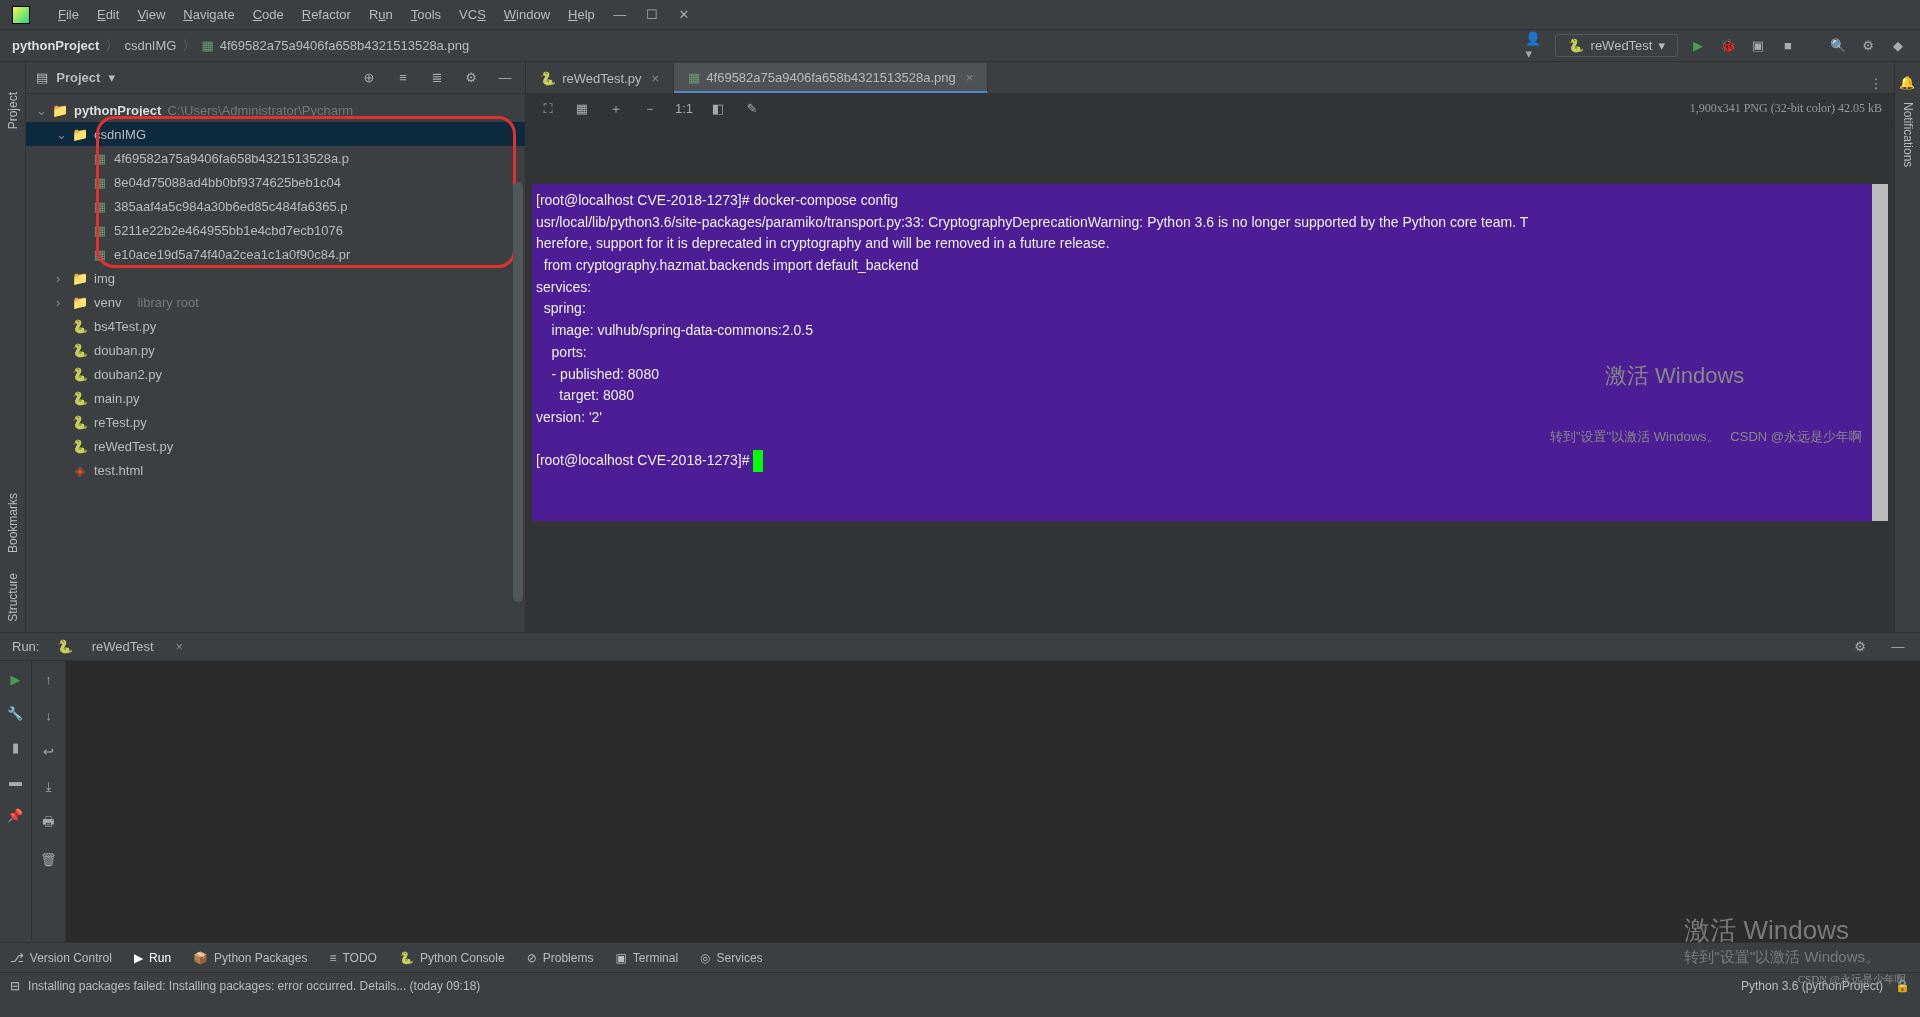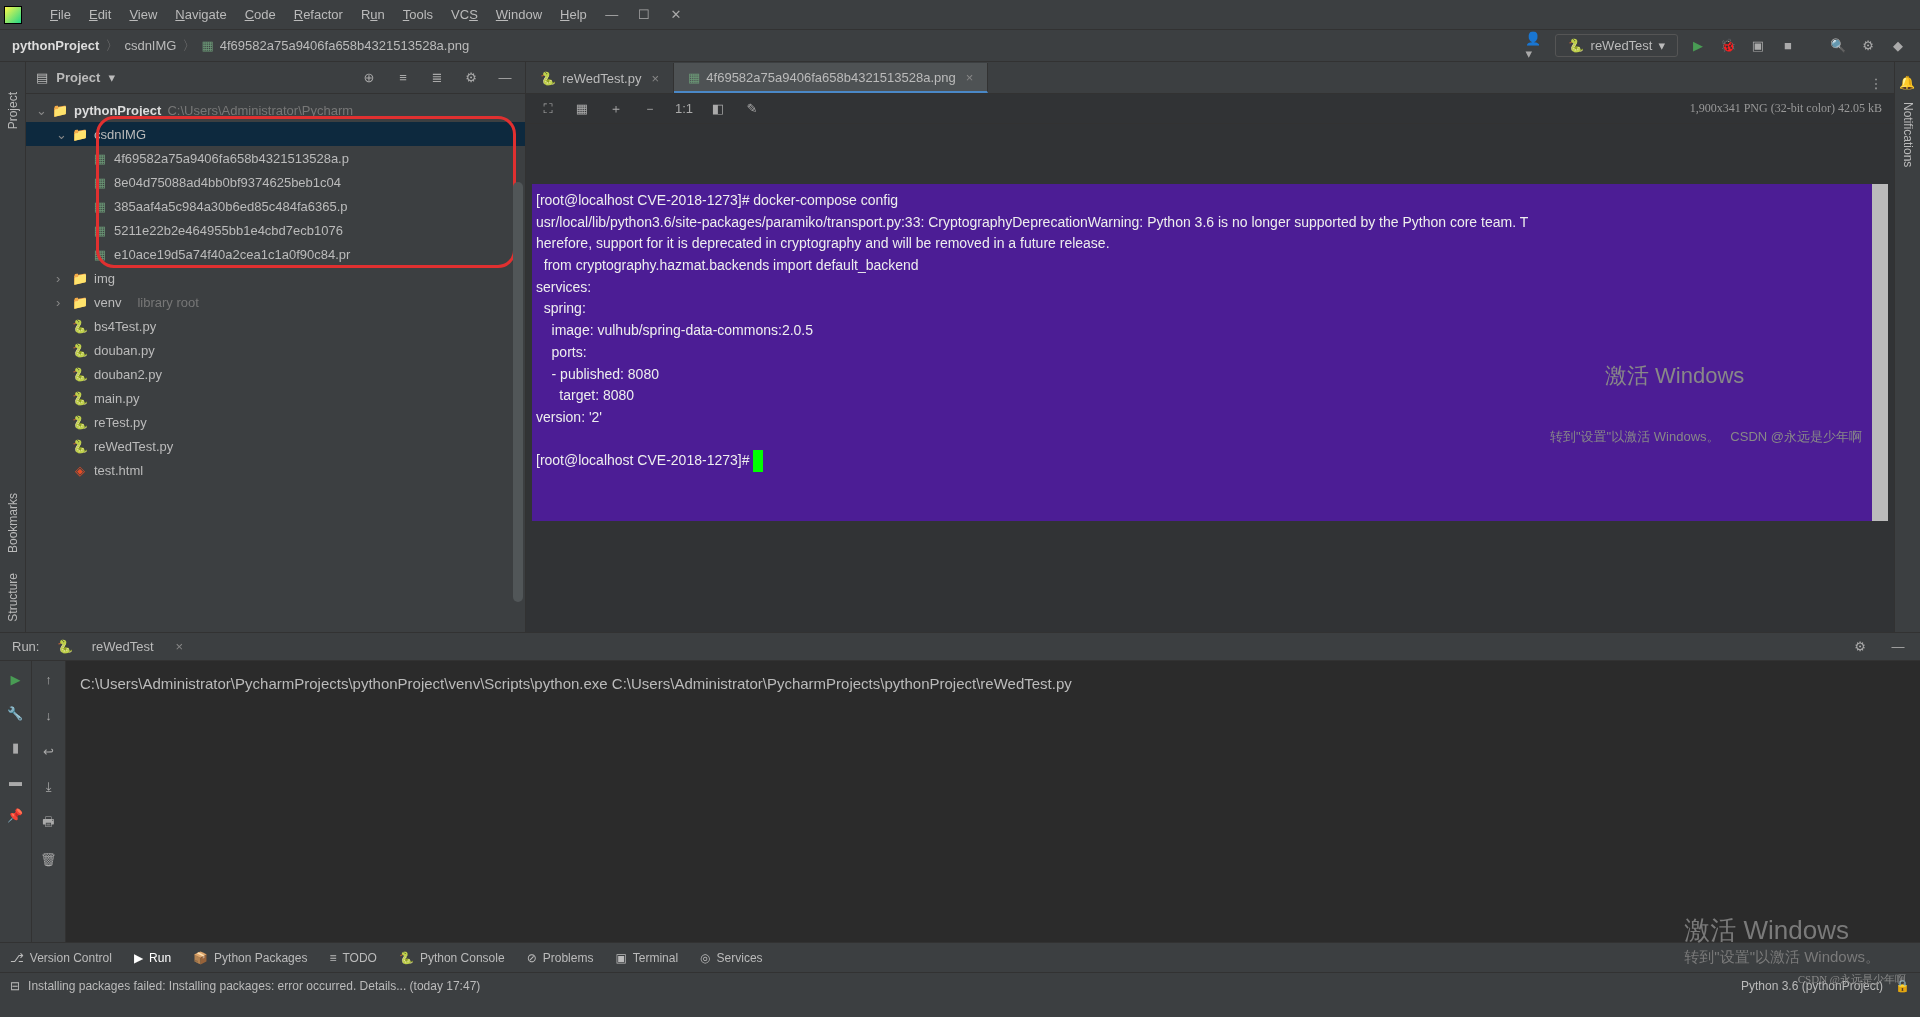--- a/index.html
+++ b/index.html
@@ -1,17 +1,17 @@
 <!DOCTYPE html>
 <html><head>
 <meta charset="utf-8">
 <style>
 * { margin: 0; padding: 0; box-sizing: border-box; font-family: "Segoe UI", sans-serif; }
 body { background: #3c3f41; color: #bbbbbb; font-size: 13px; width: 1920px; height: 1017px; overflow: hidden; position: relative; }
-.titlebar { height: 30px; background: #3c3f41; display: flex; align-items: center; padding: 0 4px; border-bottom: 1px solid #323232; }
+.titlebar { height: 30px; background: #3c3f41; display: flex; align-items: center; padding: 0 12px; border-bottom: 1px solid #323232; }
 .app-icon { width: 18px; height: 18px; background: linear-gradient(135deg, #fcf84a, #21d789); margin-right: 20px; border: 1px solid #000; }
 .menu-bar { display: flex; gap: 2px; }
 .menu-item { padding: 4px 8px; cursor: pointer; }
 .menu-item .mn { text-decoration: underline; }
 .title-text { flex: 1; text-align: center; color: #999; margin-left: -200px; }
 .win-controls { display: flex; gap: 18px; padding: 0 10px; }
 .win-btn { width: 14px; height: 14px; color: #aaa; cursor: pointer; display: flex; align-items: center; justify-content: center; }
 .navbar { height: 32px; background: #3c3f41; display: flex; align-items: center; padding: 0 12px; border-bottom: 1px solid #323232; }
 .breadcrumb { display: flex; align-items: center; gap: 6px; }
 .crumb-sep { color: #777; }
@@ -307,21 +307,20 @@
     </div>
     <div class="run-gutter2">
       <span class="icon-btn">↑</span>
       <span class="icon-btn">↓</span>
       <span class="icon-btn">↩</span>
       <span class="icon-btn">⤓</span>
       <span class="icon-btn">🖶</span>
       <span class="icon-btn">🗑</span>
     </div>
     <div class="run-console">
-      <div>C:\Users\Administrator\PycharmProjects\pythonProject\venv\Scripts\python.exe C:\Users\Administrator\PycharmProjects\pythonProject\reWedTest.py</div>
       <br>
     </div>
   </div>
 </div>
 
 <div class="bottom-tabs">
   <div class="bottom-tab">
       <span>⎇</span>
       <span>Version Control</span>
     </div>
@@ -350,21 +349,21 @@
       <span>Terminal</span>
     </div>
   <div class="bottom-tab">
       <span>◎</span>
       <span>Services</span>
     </div>
 </div>
 
 <div class="status-bar">
   <span>⊟</span>
-  <span style="margin-left:8px">Installing packages failed: Installing packages: error occurred. Details... (today 17:47)</span>
+  <span style="margin-left:8px">Installing packages failed: Installing packages: error occurred. Details... (today 09:18)</span>
   <div class="status-right">
     <span>Python 3.6 (pythonProject)</span>
     <span>🔒</span>
   </div>
 </div>
 
 <div class="win-activate">
   <div class="big">激活 Windows</div>
   <div class="small">转到"设置"以激活 Windows。</div>
 </div>

